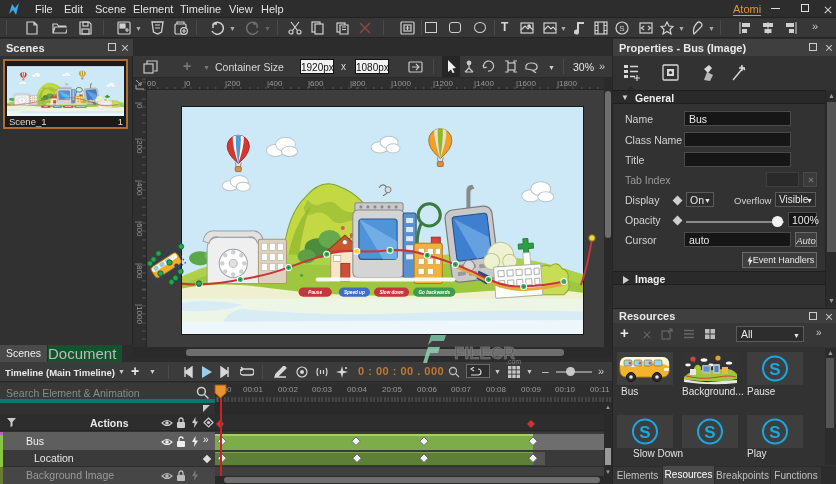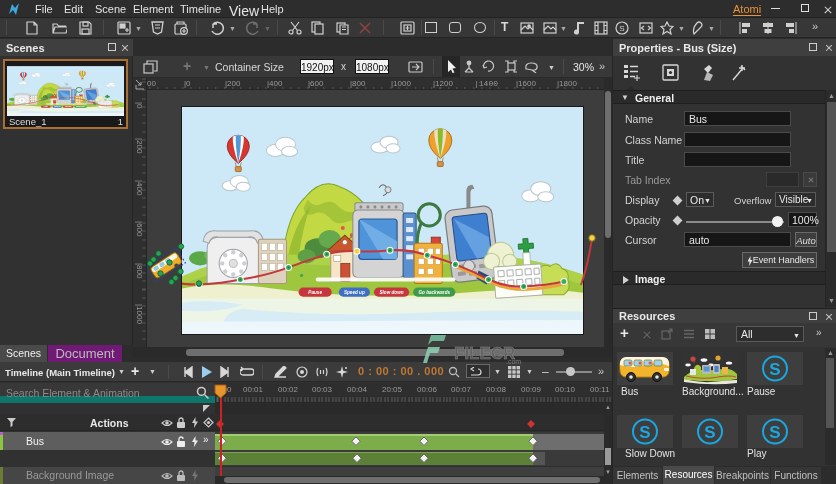--- a/index.html
+++ b/index.html
@@ -19,21 +19,21 @@
 
   <div class="abs" style="left:0;top:0;width:836px;height:18px;background:#2d2d2d;border-bottom:1px solid #222;">
     <svg class="abs" style="left:7px;top:2px;" width="14" height="14" viewBox="0 0 14 14">
         <path d="M2 12 L5 2 L8 6 L12 1 L9 13 L6 8 Z" fill="#3da9e0"></path>
       </svg>
     <div class="abs" style="left:35px;top:3px;color:#e4e4e4;font-size:11px;">File</div>
     <div class="abs" style="left:64px;top:3px;color:#e4e4e4;font-size:11px;">Edit</div>
     <div class="abs" style="left:95px;top:3px;color:#e4e4e4;font-size:11px;">Scene</div>
     <div class="abs" style="left:133px;top:3px;color:#e4e4e4;font-size:11px;">Element</div>
     <div class="abs" style="left:180px;top:3px;color:#e4e4e4;font-size:11px;text-align:right;">Timeline</div>
-    <div class="abs" style="left:229px;top:3px;color:#e4e4e4;font-size:14px;">View</div>
+    <div class="abs" style="left:229px;top:3px;color:#e4e4e4;font-size:11px;">View</div>
     <div class="abs" style="left:261px;top:3px;color:#e4e4e4;font-size:11px;">Help</div>
     <div class="abs" style="left:733px;top:3px;color:#e8923a;font-size:11px;border-bottom:1px solid #e8923a;">Atomi</div>
     <div class="abs" style="left:771px;top:8px;width:9px;height:1px;background:#ddd;"></div>
     <div class="abs" style="left:801px;top:4px;width:8px;height:8px;border:1px solid #ddd;"></div>
     <div class="xico" style="left:823px;top:5px;width:9px;height:9px;color:#ddd;"></div>
   </div>
 
   <div id="toolbar" class="abs" style="left:0;top:18px;width:836px;height:20px;background:#373737;border-bottom:1px solid #242424;">
     <div class="sep" style="left:6px;top:2px;height:15px;"></div>
     <svg class="abs" style="left:26px;top:3px" width="12" height="14" viewBox="0 0 12 14" fill="none" stroke="#d0d0d0" stroke-width="1.2">
@@ -154,40 +154,40 @@
       </svg>
     <div class="abs" style="left:812px;top:2px;color:#ccc;font-size:11px;">»</div>
   </div>
 
   <div class="abs" style="left:0;top:39px;width:133px;height:17px;background:#3f3f3f;">
     <div class="hdr" style="position:absolute;left:6px;top:3px;">Scenes</div>
     <div class="abs" style="left:108px;top:4px;width:8px;height:8px;border:1px solid #ccc;"></div>
     <div class="xico" style="left:121px;top:5px;width:8px;height:8px;color:#ccc;"></div>
   </div>
   <div class="abs" style="left:612px;top:39px;width:224px;height:17px;background:#3f3f3f;border-left:1px solid #252525;">
-    <div class="hdr" style="position:absolute;left:6px;top:3px;">Properties - Bus (Size)</div>
+    <div class="hdr" style="position:absolute;left:6px;top:3px;">Properties - Bus (Image)</div>
     <div class="abs" style="left:196px;top:4px;width:8px;height:8px;border:1px solid #ccc;"></div>
     <div class="xico" style="left:212px;top:5px;width:8px;height:8px;color:#ccc;"></div>
   </div>
 
   <div class="abs" style="left:0;top:56px;width:133px;height:289px;background:#313131;border-right:1px solid #252525;">
     <div class="abs" style="left:3px;top:3px;width:125px;height:70px;background:#1a1a1a;border:2px solid #a96f33;">
       <svg class="abs" style="left:2px;top:2px;" width="117" height="53" viewBox="0 -14 399 239" preserveAspectRatio="none">
           <use href="#stagescene"></use>
         </svg>
       <div class="abs" style="left:0;top:55px;width:121px;height:11px;background:#1a1a1a;color:#ddd;font-size:9.5px;">
         <span style="position:absolute;left:4px;top:0;">Scene_1</span>
           <span style="position:absolute;right:3px;top:0;">1</span>
       </div>
     </div>
   </div>
 
   <div class="abs" style="left:0;top:345px;width:133px;height:17px;background:#2c2c2c;">
     <div class="abs" style="left:0;top:0;width:47px;height:17px;background:#4a4a4a;color:#f0f0f0;font-size:10.5px;text-align:center;line-height:17px;">Scenes</div>
-    <div class="abs" style="left:48px;top:0;width:74px;height:17px;background:#701a75;color:#bbb;font-size:13px;text-align:center;line-height:17px;">Document</div>
+    <div class="abs" style="left:48px;top:0;width:74px;height:17px;background:#14532d;color:#bbb;font-size:15px;text-align:left;line-height:17px;">Document</div>
   </div>
 
   <div id="docbar" class="abs" style="left:133px;top:56px;width:479px;height:22px;background:#383838;border-bottom:1px solid #2a2a2a;">
     <svg class="abs" style="left:10px;top:4px" width="15" height="14" viewBox="0 0 15 14" fill="none" stroke="#c8c8c8" stroke-width="1.2">
         <rect x="1" y="4" width="9" height="9"></rect>
         <path d="M4 4 V1 h10 v10 h-3"></path>
       </svg>
     <div class="abs" style="left:50px;top:2px;color:#777;font-size:14px;font-weight:bold;">+</div>
     <div class="abs" style="left:70px;top:8px;color:#777;font-size:7px;">▼</div>
     <div class="abs" style="left:82px;top:5px;color:#d8d8d8;font-size:10.5px;">Container Size</div>
@@ -225,21 +225,21 @@
   <div id="hruler" class="abs" style="left:147px;top:78px;width:457px;height:12px;background:#2f2f2f;border-bottom:1px solid #242424;overflow:hidden;font-size:8px;color:#9a9a9a;">
     <div class="abs" style="left:0;top:0;width:457px;height:12px;background:repeating-linear-gradient(90deg, #555 0 1px, transparent 1px 8.3px);background-position:2.3px 0;background-size:100% 3px;background-repeat:repeat-x;background-position-y:9px;"></div>
     <span class="abs" style="left:0;top:1px;">00</span>
       <span class="abs" style="left:37px;top:1px;">|0</span>
       <span class="abs" style="left:78px;top:1px;">|200</span>
       <span class="abs" style="left:120px;top:1px;">|400</span>
       <span class="abs" style="left:161px;top:1px;">|600</span>
       <span class="abs" style="left:203px;top:1px;">|800</span>
       <span class="abs" style="left:244px;top:1px;">|1000</span>
       <span class="abs" style="left:286px;top:1px;">|1200</span>
-      <span class="abs" style="left:327px;top:1px;font-family:Liberation Mono, monospace;">|1400</span>
+      <span class="abs" style="left:327px;top:1px;">|1400</span>
       <span class="abs" style="left:369px;top:1px;">|1600</span>
       <span class="abs" style="left:410px;top:1px;">|1800</span>
   </div>
   <div id="vruler" class="abs" style="left:133px;top:78px;width:14px;height:269px;background:#2f2f2f;border-right:1px solid #242424;overflow:hidden;font-size:8px;color:#9a9a9a;">
     <div class="abs" style="left:9px;top:0;width:5px;height:269px;background:repeating-linear-gradient(180deg, #555 0 1px, transparent 1px 8.3px);background-position:0 3.5px;"></div>
     <span class="abs" style="left:11px;top:24px;transform:rotate(90deg);transform-origin:left top;">|0</span>
     <span class="abs" style="left:11px;top:60px;transform:rotate(90deg);transform-origin:left top;">|200</span>
     <span class="abs" style="left:11px;top:102px;transform:rotate(90deg);transform-origin:left top;">|400</span>
     <span class="abs" style="left:11px;top:143px;transform:rotate(90deg);transform-origin:left top;">|600</span>
     <span class="abs" style="left:11px;top:185px;transform:rotate(90deg);transform-origin:left top;">|800</span>
@@ -413,21 +413,21 @@
     <div class="abs" style="left:134px;top:330px;color:#e4e4e4;font-size:10px;">Pause</div>
     <div class="abs" style="left:4px;top:359px;width:56px;height:33px;background:#3e3e3e;"><svg width="56" height="33" viewBox="0 0 56 33">
           <use href="#slogo"></use>
         </svg></div>
     <div class="abs" style="left:69px;top:359px;width:56px;height:33px;background:#3e3e3e;"><svg width="56" height="33" viewBox="0 0 56 33">
           <use href="#slogo"></use>
         </svg></div>
     <div class="abs" style="left:134px;top:359px;width:56px;height:33px;background:#3e3e3e;"><svg width="56" height="33" viewBox="0 0 56 33">
           <use href="#slogo"></use>
         </svg></div>
-    <div class="abs" style="left:12px;top:392px;color:#e4e4e4;font-size:10px;">Slow Down</div>
+    <div class="abs" style="left:20px;top:392px;color:#e4e4e4;font-size:10px;">Slow Down</div>
     <div class="abs" style="left:69px;top:392px;color:#e4e4e4;width:66px;overflow:hidden;white-space:nowrap;font-size:10px;margin-top:24px;">Go backwards</div>
     <div class="abs" style="left:134px;top:392px;color:#e4e4e4;font-size:10px;">Play</div>
 
     <div class="abs" style="left:212px;top:292px;width:11px;height:117px;background:#2b2b2b;">
       <div class="abs" style="left:2px;top:1px;color:#9a9a9a;font-size:7px;">▲</div>
       <div class="abs" style="left:1px;top:10px;width:8px;height:70px;background:#555;"></div>
     </div>
 
     <div class="abs" style="left:0;top:410px;width:224px;height:18px;background:#2c2c2c;font-size:10px;">
       <div class="abs" style="left:0;top:1px;width:49px;height:17px;background:#363636;color:#c0c0c0;text-align:center;line-height:17px;">Elements</div>
@@ -494,21 +494,21 @@
           <rect x="4.3" y="8.6" width="3.4" height="3.4"></rect>
           <rect x="8.6" y="8.6" width="3.4" height="3.4"></rect>
         </svg>
       <div class="abs" style="left:526px;top:6px;color:#ccc;font-size:7px;">▼</div>
       <div class="abs" style="left:542px;top:3px;color:#ccc;font-size:12px;">–</div>
       <div class="abs" style="left:556px;top:9px;width:36px;height:2px;background:#8a8a8a;"></div>
       <div class="abs" style="left:566px;top:5px;width:9px;height:9px;background:#c8c8c8;border-radius:50%;"></div>
       <div class="abs" style="left:598px;top:3px;color:#ccc;font-size:11px;">»</div>
     </div>
 
-    <div class="abs" style="left:0;top:21px;width:215px;height:20px;background:#383838;border-bottom:7px solid #0f766e;">
+    <div class="abs" style="left:0;top:21px;width:215px;height:20px;background:#383838;border-bottom:4px solid #0f766e;">
       <div class="abs" style="left:6px;top:4px;color:#8a8a8a;font-size:10.5px;">Search Element &amp; Animation</div>
       <svg class="abs" style="left:196px;top:3px;" width="13" height="13" viewBox="0 0 12 12" fill="none" stroke="#ccc" stroke-width="1.4">
           <circle cx="5" cy="5" r="3.6"></circle>
           <path d="M8 8 L11.5 11.5"></path>
         </svg>
     </div>
     <div id="tlruler" class="abs" style="left:215px;top:21px;width:397px;height:20px;background:#2e2e2e;border-bottom:1px solid #282828;overflow:hidden;font-size:8px;color:#9a9a9a;">
       <div class="abs" style="left:0;top:14px;width:397px;height:6px;background:repeating-linear-gradient(90deg, #5a5a5a 0 1px, transparent 1px 3.47px);background-position:2.5px 0;"></div>
       <span class="abs" style="left:1px;top:2px;">0:00</span>
       <span class="abs" style="left:28px;top:2px;">00:01</span>
@@ -567,20 +567,25 @@
       <svg class="abs" style="left:191px;top:4px" width="8" height="11" viewBox="0 0 8 11" fill="#eee">
           <path d="M4.5 0 L1 6 h2.5 L3 11 L7 4.5 h-2.5 Z"></path>
         </svg>
       <div class="abs" style="left:203px;top:2px;color:#eee;font-size:10px;">»</div>
     </div>
     <div class="abs" style="left:215px;top:70px;width:397px;height:18px;background:#3a3a3a;">
       <div class="abs" style="left:0;top:2px;width:318px;height:16px;background:#7dac4b;border-top:2px solid #a4cc72;"></div>
       <div class="abs" style="left:318px;top:2px;width:71px;height:16px;background:#6e6e6e;"></div>
     </div>
 
+    <div class="abs" style="left:0;top:88px;width:215px;height:17px;background:#3a3a3a;border-bottom:1px solid #2e2e2e;">
+      <div class="abs" style="left:0;top:0;width:3px;height:17px;background:#8cc63f;"></div>
+      <div class="abs" style="left:34px;top:2px;color:#e8e8e8;font-size:10.5px;">Location</div>
+      <div class="dia" style="left:204px;top:6px;width:6px;height:6px;color:#ddd;"></div>
+    </div>
     <div class="abs" style="left:215px;top:88px;width:397px;height:17px;background:#3a3a3a;border-bottom:1px solid #2e2e2e;">
       <div class="abs" style="left:0;top:2px;width:318px;height:13px;background:#5d8038;border-top:1px solid #7fa352;"></div>
       <div class="abs" style="left:318px;top:2px;width:12px;height:13px;background:#555;"></div>
     </div>
 
     <div class="abs" style="left:0;top:105px;width:215px;height:17px;background:#464646;padding-left:12px;">
       <div class="abs" style="left:0;top:0;width:3px;height:17px;background:#6b7c34;"></div>
       <div class="abs" style="left:26px;top:2px;color:#9a9a9a;font-size:10.5px;">Background Image</div>
       <svg class="abs" style="left:161px;top:4px" width="12" height="10" viewBox="0 0 12 10">
           <path d="M1 5 Q6 0 11 5 Q6 10 1 5 Z" fill="none" stroke="#bbb" stroke-width="1.1"></path>

